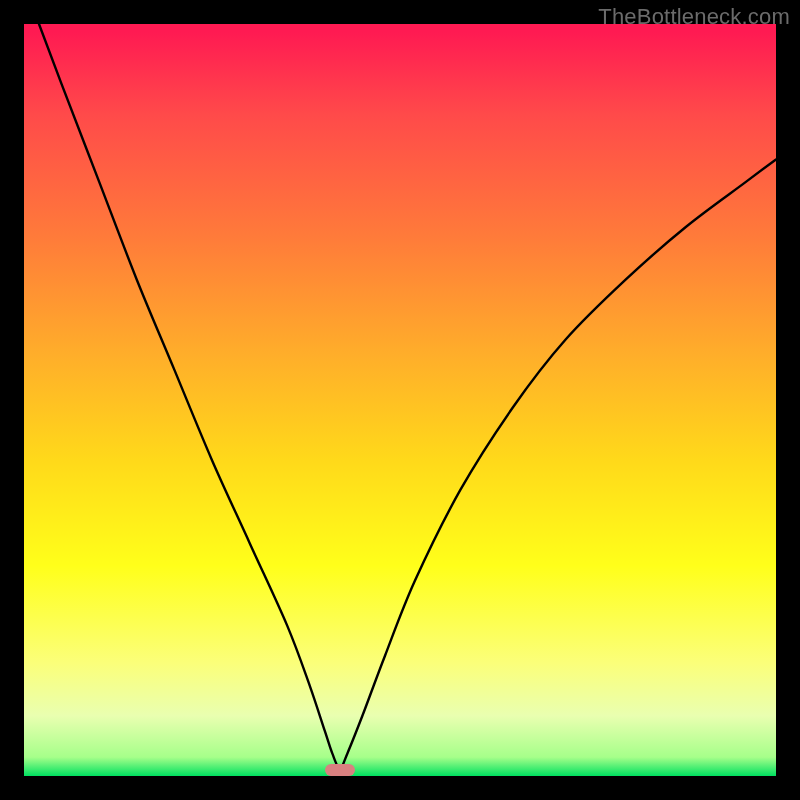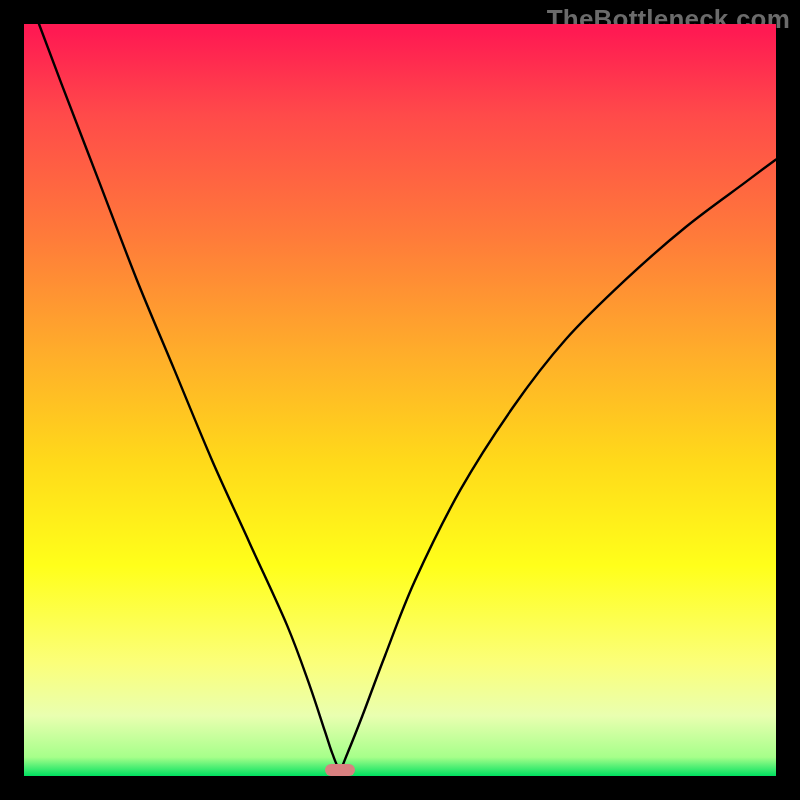--- a/index.html
+++ b/index.html
@@ -50,23 +50,23 @@
   .marker {
     position: absolute;
     background: #d98080;
     border-radius: 8px;
   }
   .watermark {
     position: absolute;
     top: 4px;
     right: 10px;
     color: #6b6b6b;
-    font-size: 26px;
+    font-size: 22px;
     letter-spacing: 0.2px;
-    font-weight: 700;
+    font-weight: 400;
   }
 </style>
 </head>
 <body>
 
 <div class="watermark">TheBottleneck.com</div>
 
 <div class="frame">
   <div class="plot"></div>
 

